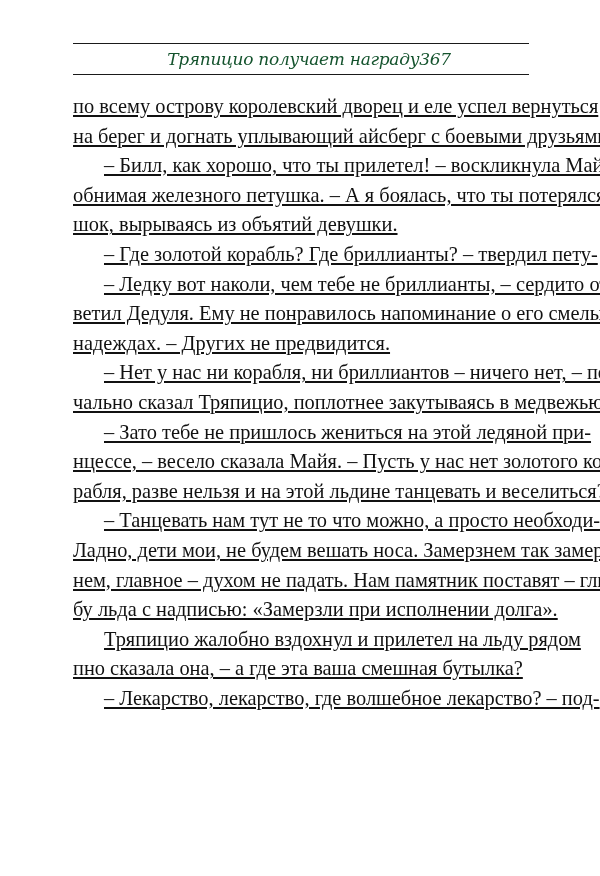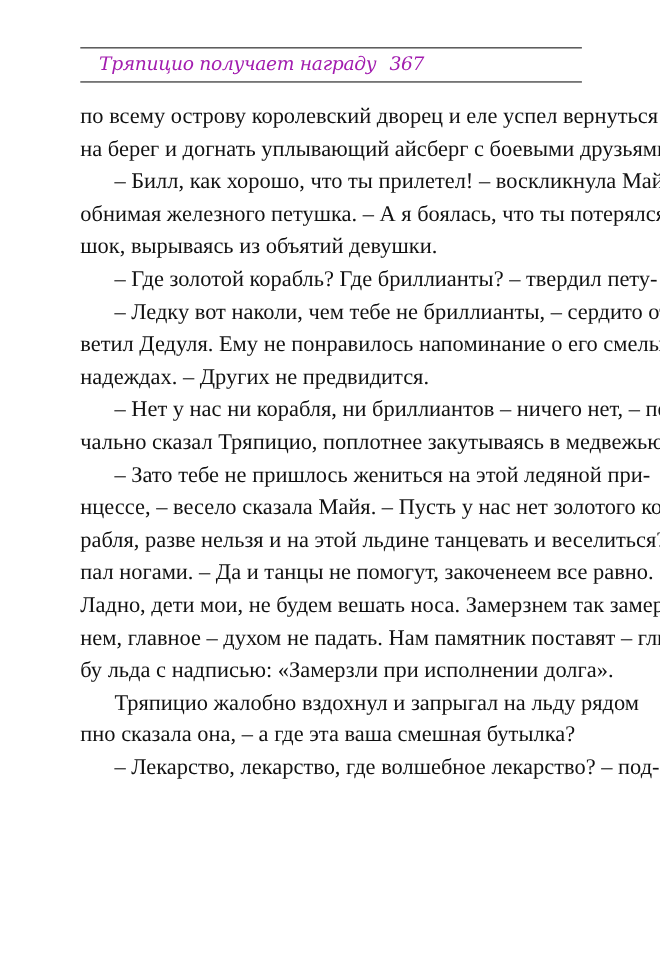--- a/index.html
+++ b/index.html
@@ -4,30 +4,29 @@
 <style>
   html, body { margin: 0; padding: 0; background: #ffffff; }
   body { width: 600px; height: 876px; position: relative; overflow: hidden; }
   .page { position: absolute; left: 0; top: 0; width: 600px; height: 876px; background: #fff; }
   .rule { position: absolute; left: 73px; width: 456px; height: 0; border-top: 1.6px solid #1a1a1a; }
   .rule.top { top: 43px; }
   .rule.bottom { top: 74px; }
   .running-head {
     position: absolute; left: 90px; top: 47px; width: 438px; height: 24px;
     font-family: "DejaVu Serif", serif; font-style: italic; font-size: 17px;
-    color: #a21caf; display: flex; justify-content: flex-start; align-items: center;
+    color: #14532d; display: flex; justify-content: center; align-items: center;
     letter-spacing: -0.3px;
-    gap: 12px;
   }
   .body-text {
     position: absolute; left: 73px; top: 92px; width: 456px;
     font-family: "Liberation Serif", serif; font-size: 20.4px; line-height: 29.6px;
     color: #111;
   }
-  .line { display: block; white-space: nowrap; text-align: justify; text-align-last: justify; height: 29.6px; }
+  .line { display: block; white-space: nowrap; text-align: justify; text-align-last: justify; height: 29.6px; text-decoration: underline; }
   .line.indent { padding-left: 31px; }
   .line.last { text-align-last: left; }
 </style>
 </head>
 <body>
 
 <div class="page">
   <div class="rule top"></div>
   <div class="running-head">
     <span>Тряпицио получает награду</span>
@@ -43,21 +42,21 @@
       <span class="line last">шок, вырываясь из объятий девушки.</span>
       <span class="line indent">– Где золотой корабль? Где бриллианты? – твердил пету-</span>
       <span class="line indent">– Ледку вот наколи, чем тебе не бриллианты, – сердито от-</span>
       <span class="line">ветил Дедуля. Ему не понравилось напоминание о его смелых</span>
       <span class="line last">надеждах. – Других не предвидится.</span>
       <span class="line indent">– Нет у нас ни корабля, ни бриллиантов – ничего нет, – пе-</span>
       <span class="line">чально сказал Тряпицио, поплотнее закутываясь в медвежью</span>
       <span class="line indent">– Зато тебе не пришлось жениться на этой ледяной при-</span>
       <span class="line">нцессе, – весело сказала Майя. – Пусть у нас нет золотого ко-</span>
       <span class="line last">рабля, разве нельзя и на этой льдине танцевать и веселиться?</span>
-      <span class="line">пал ногами. – Да и танцы не помогут, закоченеем все равно.</span>
+      <span class="line indent">– Танцевать нам тут не то что можно, а просто необходи-</span>
       <span class="line">Ладно, дети мои, не будем вешать носа. Замерзнем так замерз-</span>
       <span class="line">нем, главное – духом не падать. Нам памятник поставят – глы-</span>
       <span class="line last">бу льда с надписью: «Замерзли при исполнении долга».</span>
-      <span class="line indent">Тряпицио жалобно вздохнул и запрыгал на льду рядом</span>
+      <span class="line indent">Тряпицио жалобно вздохнул и прилетел на льду рядом</span>
       <span class="line last">пно сказала она, – а где эта ваша смешная бутылка?</span>
       <span class="line indent">– Лекарство, лекарство, где волшебное лекарство? – под-</span>
     </div>
 </div>
 
 </body></html>

